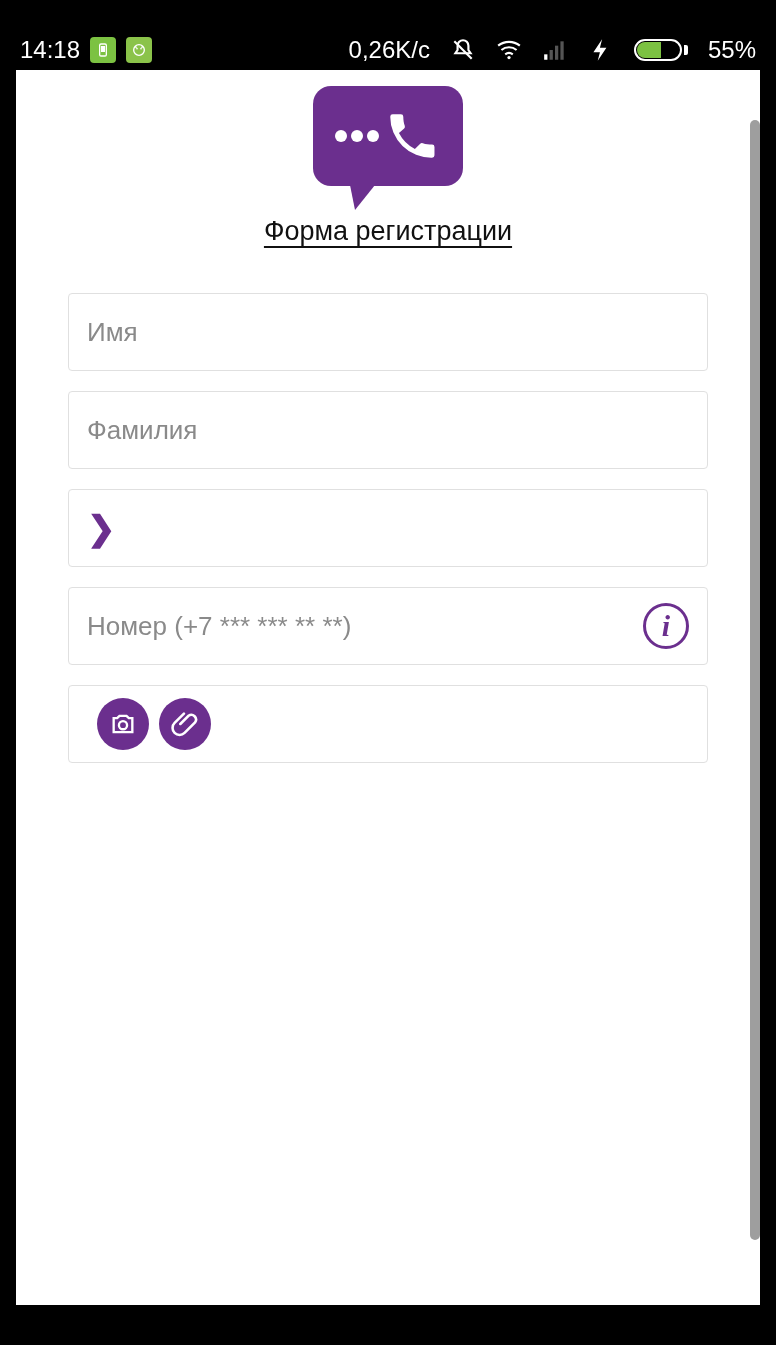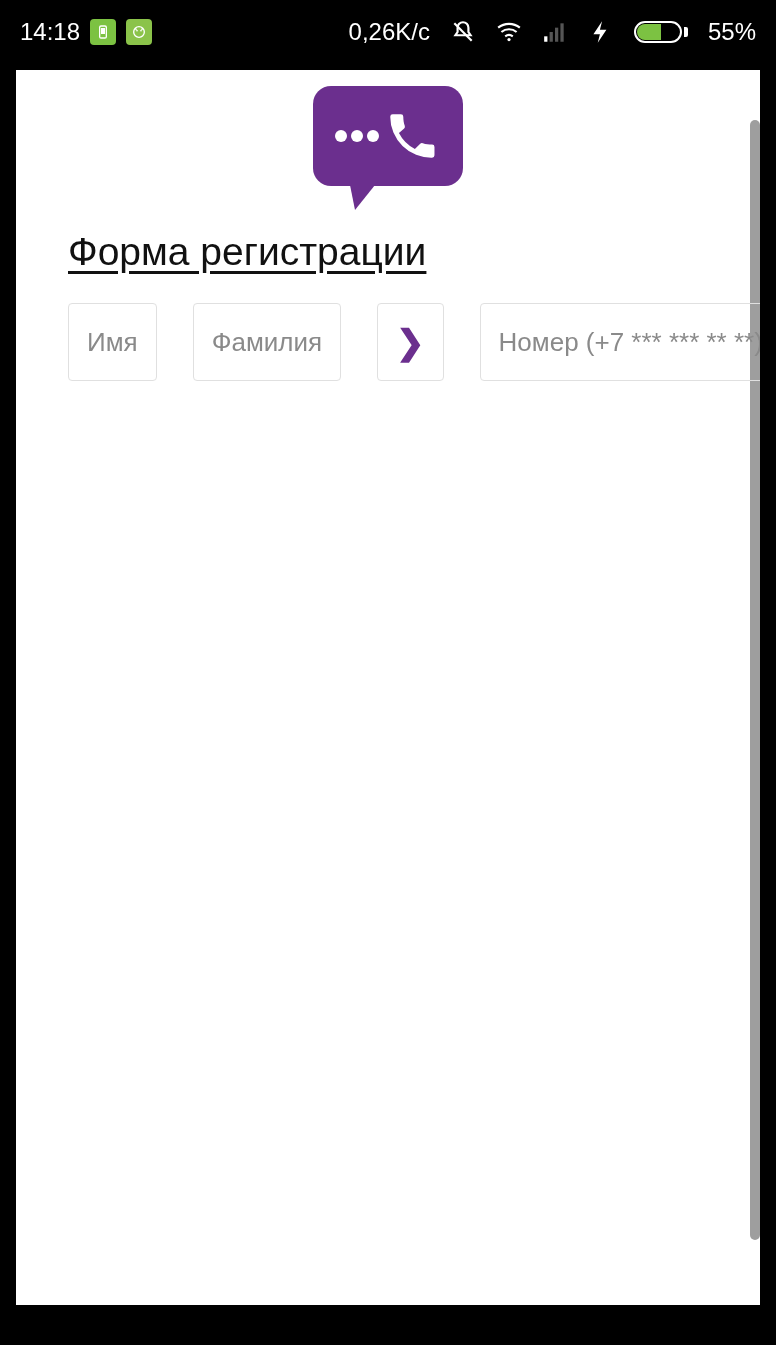--- a/index.html
+++ b/index.html
@@ -1,20 +1,20 @@
 <!DOCTYPE html>
 <html><head>
 <meta charset="utf-8">
 <style>
   * { box-sizing: border-box; margin: 0; padding: 0; }
   html, body { width: 776px; height: 1345px; background: #000; font-family: -apple-system, "Helvetica Neue", Arial, sans-serif; }
   .device { width: 776px; height: 1345px; background: #000; position: relative; }
   .status-bar {
     height: 64px; background: #000; color: #fff; display: flex;
-    align-items: center; justify-content: space-between; padding: 0 20px;
+    align-items: flex-end; justify-content: space-between; padding: 0 20px;
     font-size: 24px; font-weight: 500;
   }
   .status-left { display: flex; align-items: center; gap: 10px; }
   .status-right { display: flex; align-items: center; gap: 20px; }
   .tiny-icon {
     width: 26px; height: 26px; background: #7cc242; border-radius: 4px;
     display:flex; align-items:center; justify-content:center; font-size:16px; color:#fff;
   }
   .tiny-icon.green2 { background:#8bc34a; }
   .screen {
@@ -34,24 +34,24 @@
   .logo-tail {
     position:absolute; bottom:-24px; left:36px; width:0; height:0;
     border-left: 6px solid transparent;
     border-right: 24px solid transparent;
     border-top: 30px solid #6b2f8e;
   }
   .logo-inner { display:flex; align-items:center; gap:4px; }
   .dot { width:12px; height:12px; background:#fff; border-radius:50%; }
   .phone-svg { width:58px; height:58px; }
   .title {
-    font-size:39px; color:#111; margin-top:44px;
+    text-align:center; font-size:27px; color:#111; margin-top:30px;
     text-decoration: underline; text-underline-offset: 6px; font-weight:400;
   }
-  .form { margin-top: 29px; display:flex; flex-direction:row; gap:36px; }
+  .form { margin-top: 46px; display:flex; flex-direction:column; gap:20px; }
   .field {
     border:1px solid #e0e0e0; border-radius:4px; height:78px;
     display:flex; align-items:center; padding:0 18px;
     font-size:26px; color:#8a8a8a; position:relative;
   }
   .field .label { flex:1; white-space:nowrap; overflow:hidden; text-overflow:ellipsis; }
   .chev { color:#6b2f8e; font-size:34px; font-weight:700; }
   .info-circle {
     width:46px; height:46px; border:3px solid #6b2f8e; border-radius:50%;
     display:flex; align-items:center; justify-content:center;

